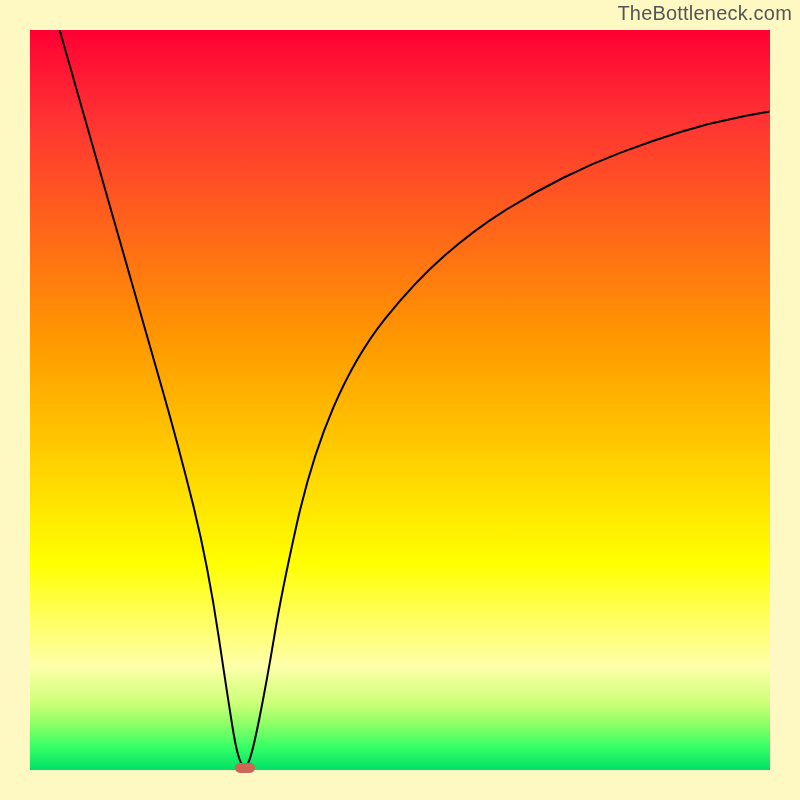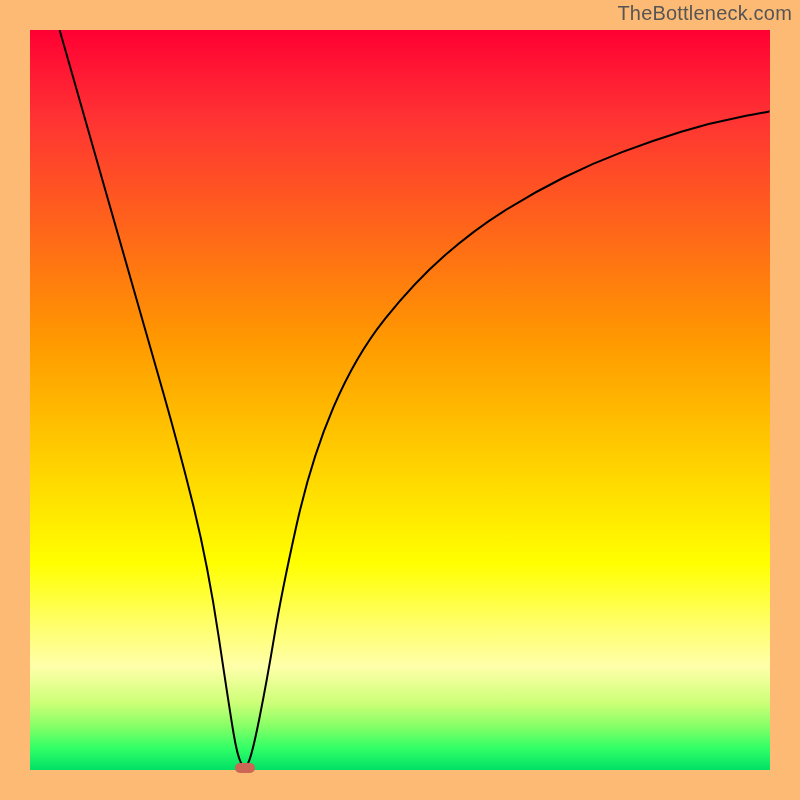--- a/index.html
+++ b/index.html
@@ -8,21 +8,21 @@
     width: 800px;
     height: 800px;
     background: #000;
     font-family: Arial, Helvetica, sans-serif;
     overflow: hidden;
   }
   .outer {
     position: relative;
     width: 800px;
     height: 800px;
-    background: #fdba74;
+    background: #fef9c3;
   }
   .plot-area {
     position: absolute;
     left: 30px;
     top: 30px;
     width: 740px;
     height: 740px;
     background: linear-gradient(to bottom,
       #ff0033 0%,
       #ff1a33 6%,

